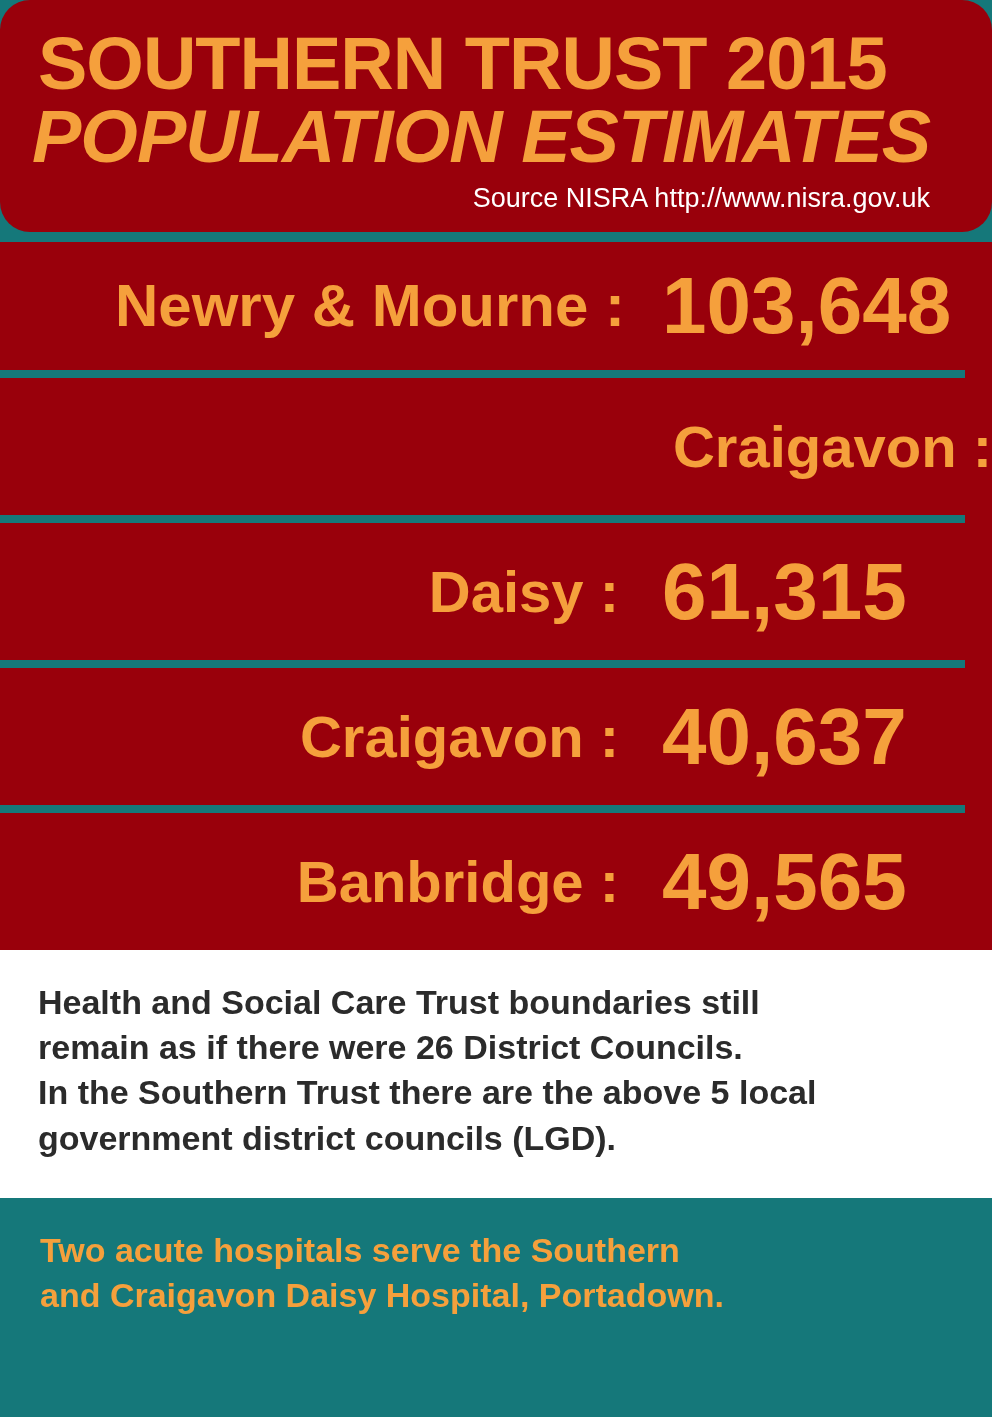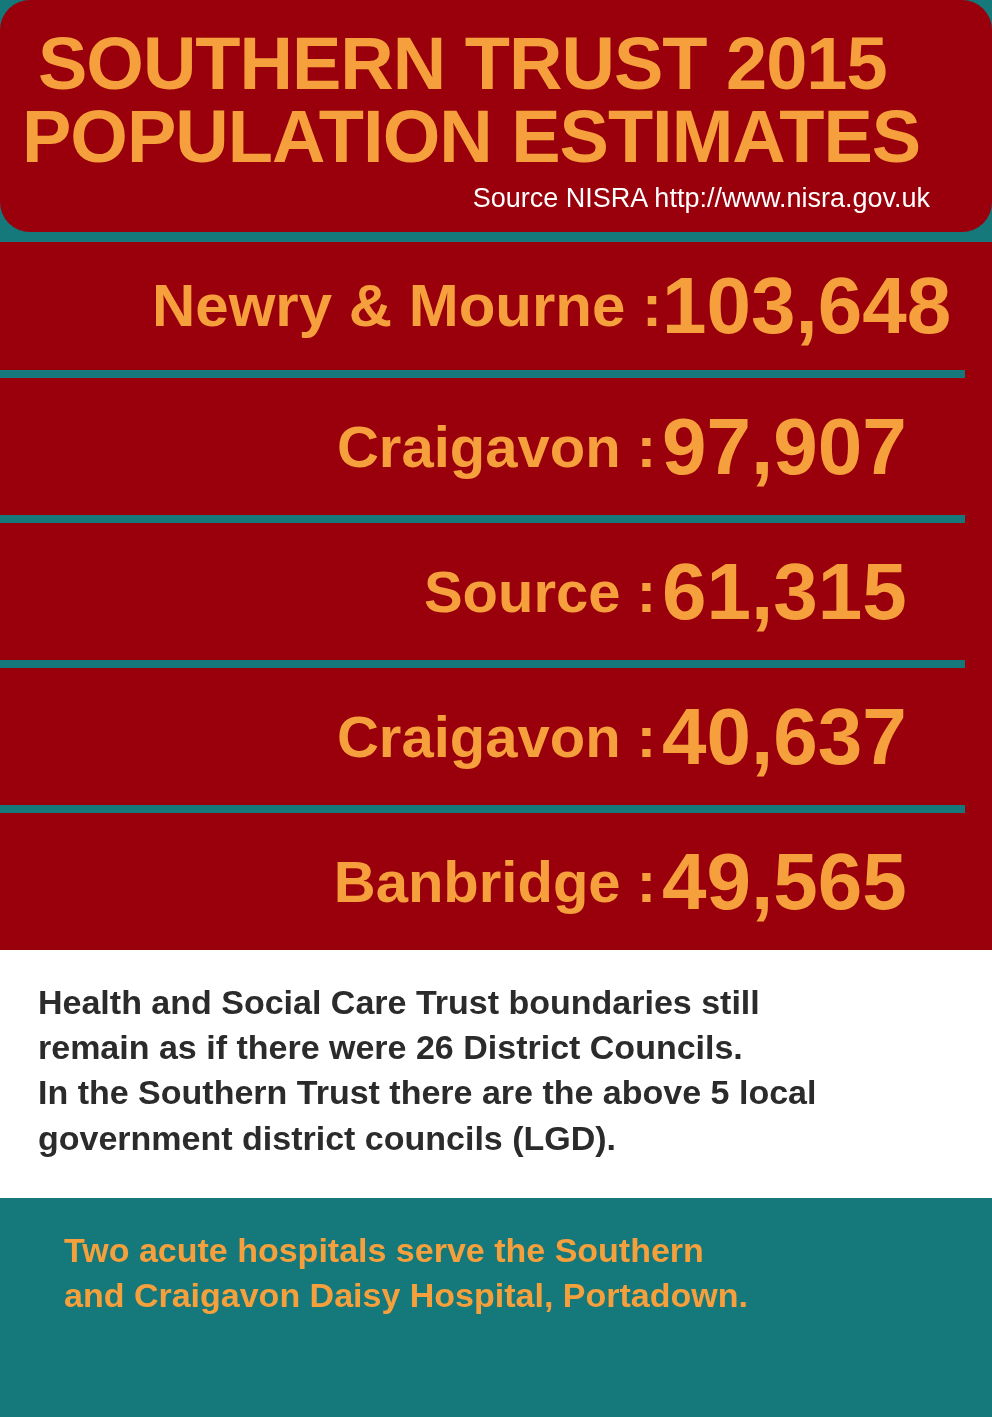--- a/index.html
+++ b/index.html
@@ -33,21 +33,22 @@
   .title-line {
     color: #f5a03c;
     font-weight: bold;
     font-size: 74px;
     line-height: 0.98;
     letter-spacing: -1px;
     padding-left: 38px;
     white-space: nowrap;
   }
   .title-line.two {
-    padding-left: 22px;
+    padding-left: 32px;
+    font-style: italic;
   }
   .source {
     color: #ffffff;
     font-size: 27px;
     text-align: right;
     padding-right: 62px;
     margin-top: 10px;
     white-space: nowrap;
     margin-left: 28px;
   }
@@ -81,20 +82,21 @@
   }
   .row .value {
     color: #f5a03c;
     font-weight: bold;
     font-size: 80px;
     line-height: 1;
     white-space: nowrap;
     text-align: left;
     width: 330px;
     padding-left: 6px;
+    margin-left: 37px;
   }
   .row.r0 { height: 128px; }
   .row.r0 .label { font-size: 60px; }
   .row.r0 .value { font-size: 80px; width: 330px; padding-left: 0; }
 
   .row-sep {
     height: 8px;
     background: #15787a;
     width: 965px;
   }
@@ -113,21 +115,20 @@
     font-size: 34px;
     line-height: 1.33;
     white-space: nowrap;
   }
 
   
   .footer {
     background: #15787a;
     padding: 30px 24px 20px 40px;
     box-sizing: border-box;
-    margin-left: 24px;
   }
   .footer p {
     margin: 0;
     color: #f5a03c;
     font-weight: bold;
     font-size: 34px;
     line-height: 1.32;
     white-space: nowrap;
   }
 </style>
@@ -147,26 +148,25 @@
   <div class="rows">
 
     <div class="row r0">
       <div class="label">Newry &amp; Mourne :</div>
       <div class="value">103,648</div>
     </div>
     <div class="row-sep"></div>
 
     <div class="row">
       <div class="label">Craigavon :</div>
-      <div class="value">97,907</div>
     </div>
     <div class="row-sep"></div>
 
     <div class="row">
-      <div class="label">Source :</div>
+      <div class="label">Daisy :</div>
       <div class="value">61,315</div>
     </div>
     <div class="row-sep"></div>
 
     <div class="row">
       <div class="label">Craigavon :</div>
       <div class="value">40,637</div>
     </div>
     <div class="row-sep"></div>
 

